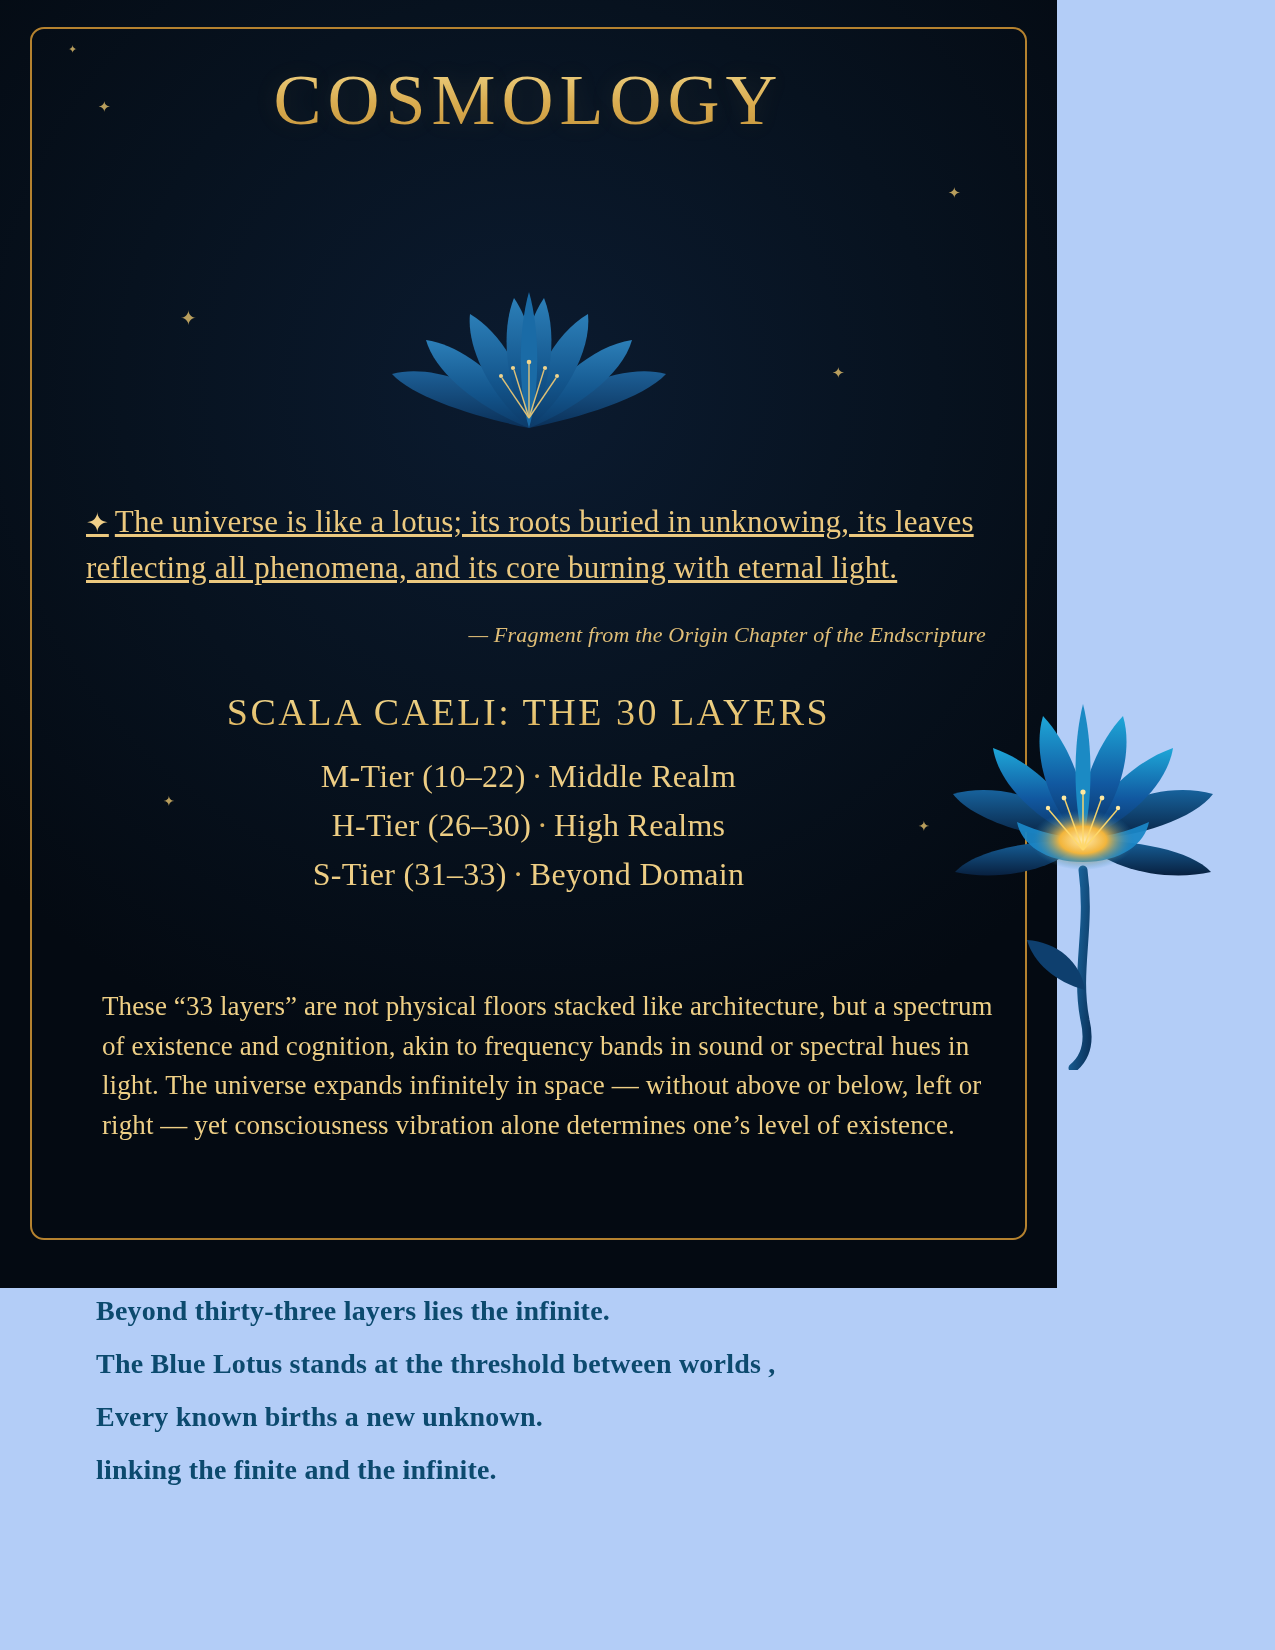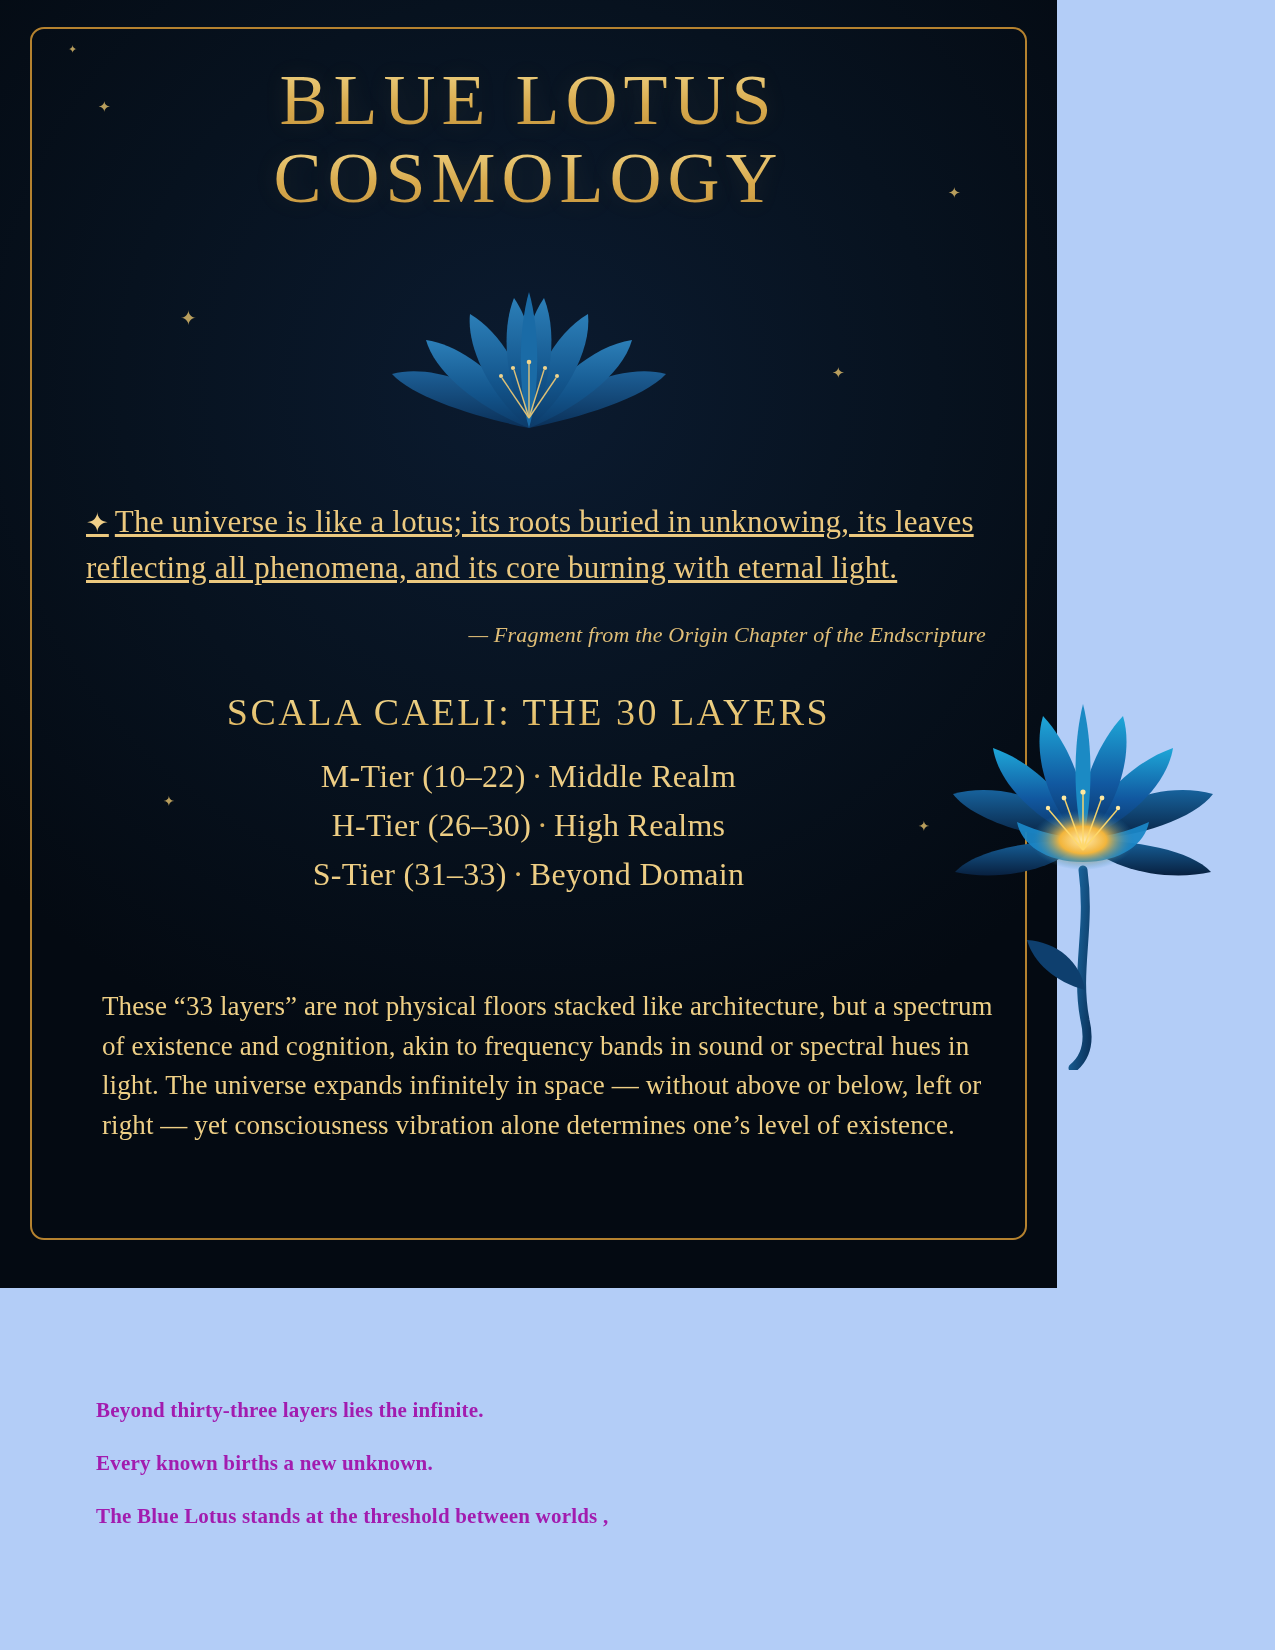--- a/index.html
+++ b/index.html
@@ -160,24 +160,24 @@
     left: 935px;
     top: 690px;
     width: 290px;
     height: 380px;
   }
 
   
   #caption {
     position: absolute;
     left: 96px;
-    top: 1384px;
+    top: 1284px;
     width: 1060px;
-    color: #a21caf;
-    font-size: 21px;
+    color: #0c4a6e;
+    font-size: 28px;
     font-weight: bold;
     line-height: 53px;
     letter-spacing: .2px;
   }
   .caption-line { white-space: pre-wrap; }
 </style>
 </head>
 <body>
 
 <div id="poster">
@@ -186,21 +186,20 @@
 
   <span class="star" style="left:68px;  top:44px;  font-size:11px;">✦</span>
   <span class="star" style="left:98px;  top:100px; font-size:15px;">✦</span>
   <span class="star" style="left:948px; top:186px; font-size:15px;">✦</span>
   <span class="star" style="left:180px; top:308px; font-size:20px;">✦</span>
   <span class="star" style="left:832px; top:366px; font-size:15px;">✦</span>
   <span class="star" style="left:163px; top:795px; font-size:14px;">✦</span>
   <span class="star" style="left:918px; top:820px; font-size:14px;">✦</span>
 
   <div id="title-block">
-    <div class="title-line">BLUE LOTUS</div>
     <div class="title-line">COSMOLOGY</div>
   </div>
 
   <div id="emblem">
     <svg viewBox="0 0 290 155" width="290" height="155" xmlns="http://www.w3.org/2000/svg">
       <defs>
         <linearGradient id="pet" x1="0" y1="0" x2="0" y2="1">
           <stop offset="0%" stop-color="#2c7fb8"></stop>
           <stop offset="60%" stop-color="#13558c"></stop>
           <stop offset="100%" stop-color="#0c3a68"></stop>
@@ -319,15 +318,16 @@
       <circle cx="129" cy="108" r="2.4"></circle>
       <circle cx="167" cy="108" r="2.4"></circle>
       <circle cx="113" cy="118" r="2.2"></circle>
       <circle cx="183" cy="118" r="2.2"></circle>
     </g>
   </svg>
 </div>
 
 <div id="caption">
   <div class="caption-line">Beyond thirty-three layers lies the infinite.</div>
+  <div class="caption-line">The Blue Lotus stands at the threshold between worlds ,</div>
   <div class="caption-line">Every known births a new unknown.</div>
-  <div class="caption-line">The Blue Lotus stands at the threshold between worlds ,</div>
+  <div class="caption-line">linking the finite and the infinite.</div>
 </div>
 
 </body></html>

